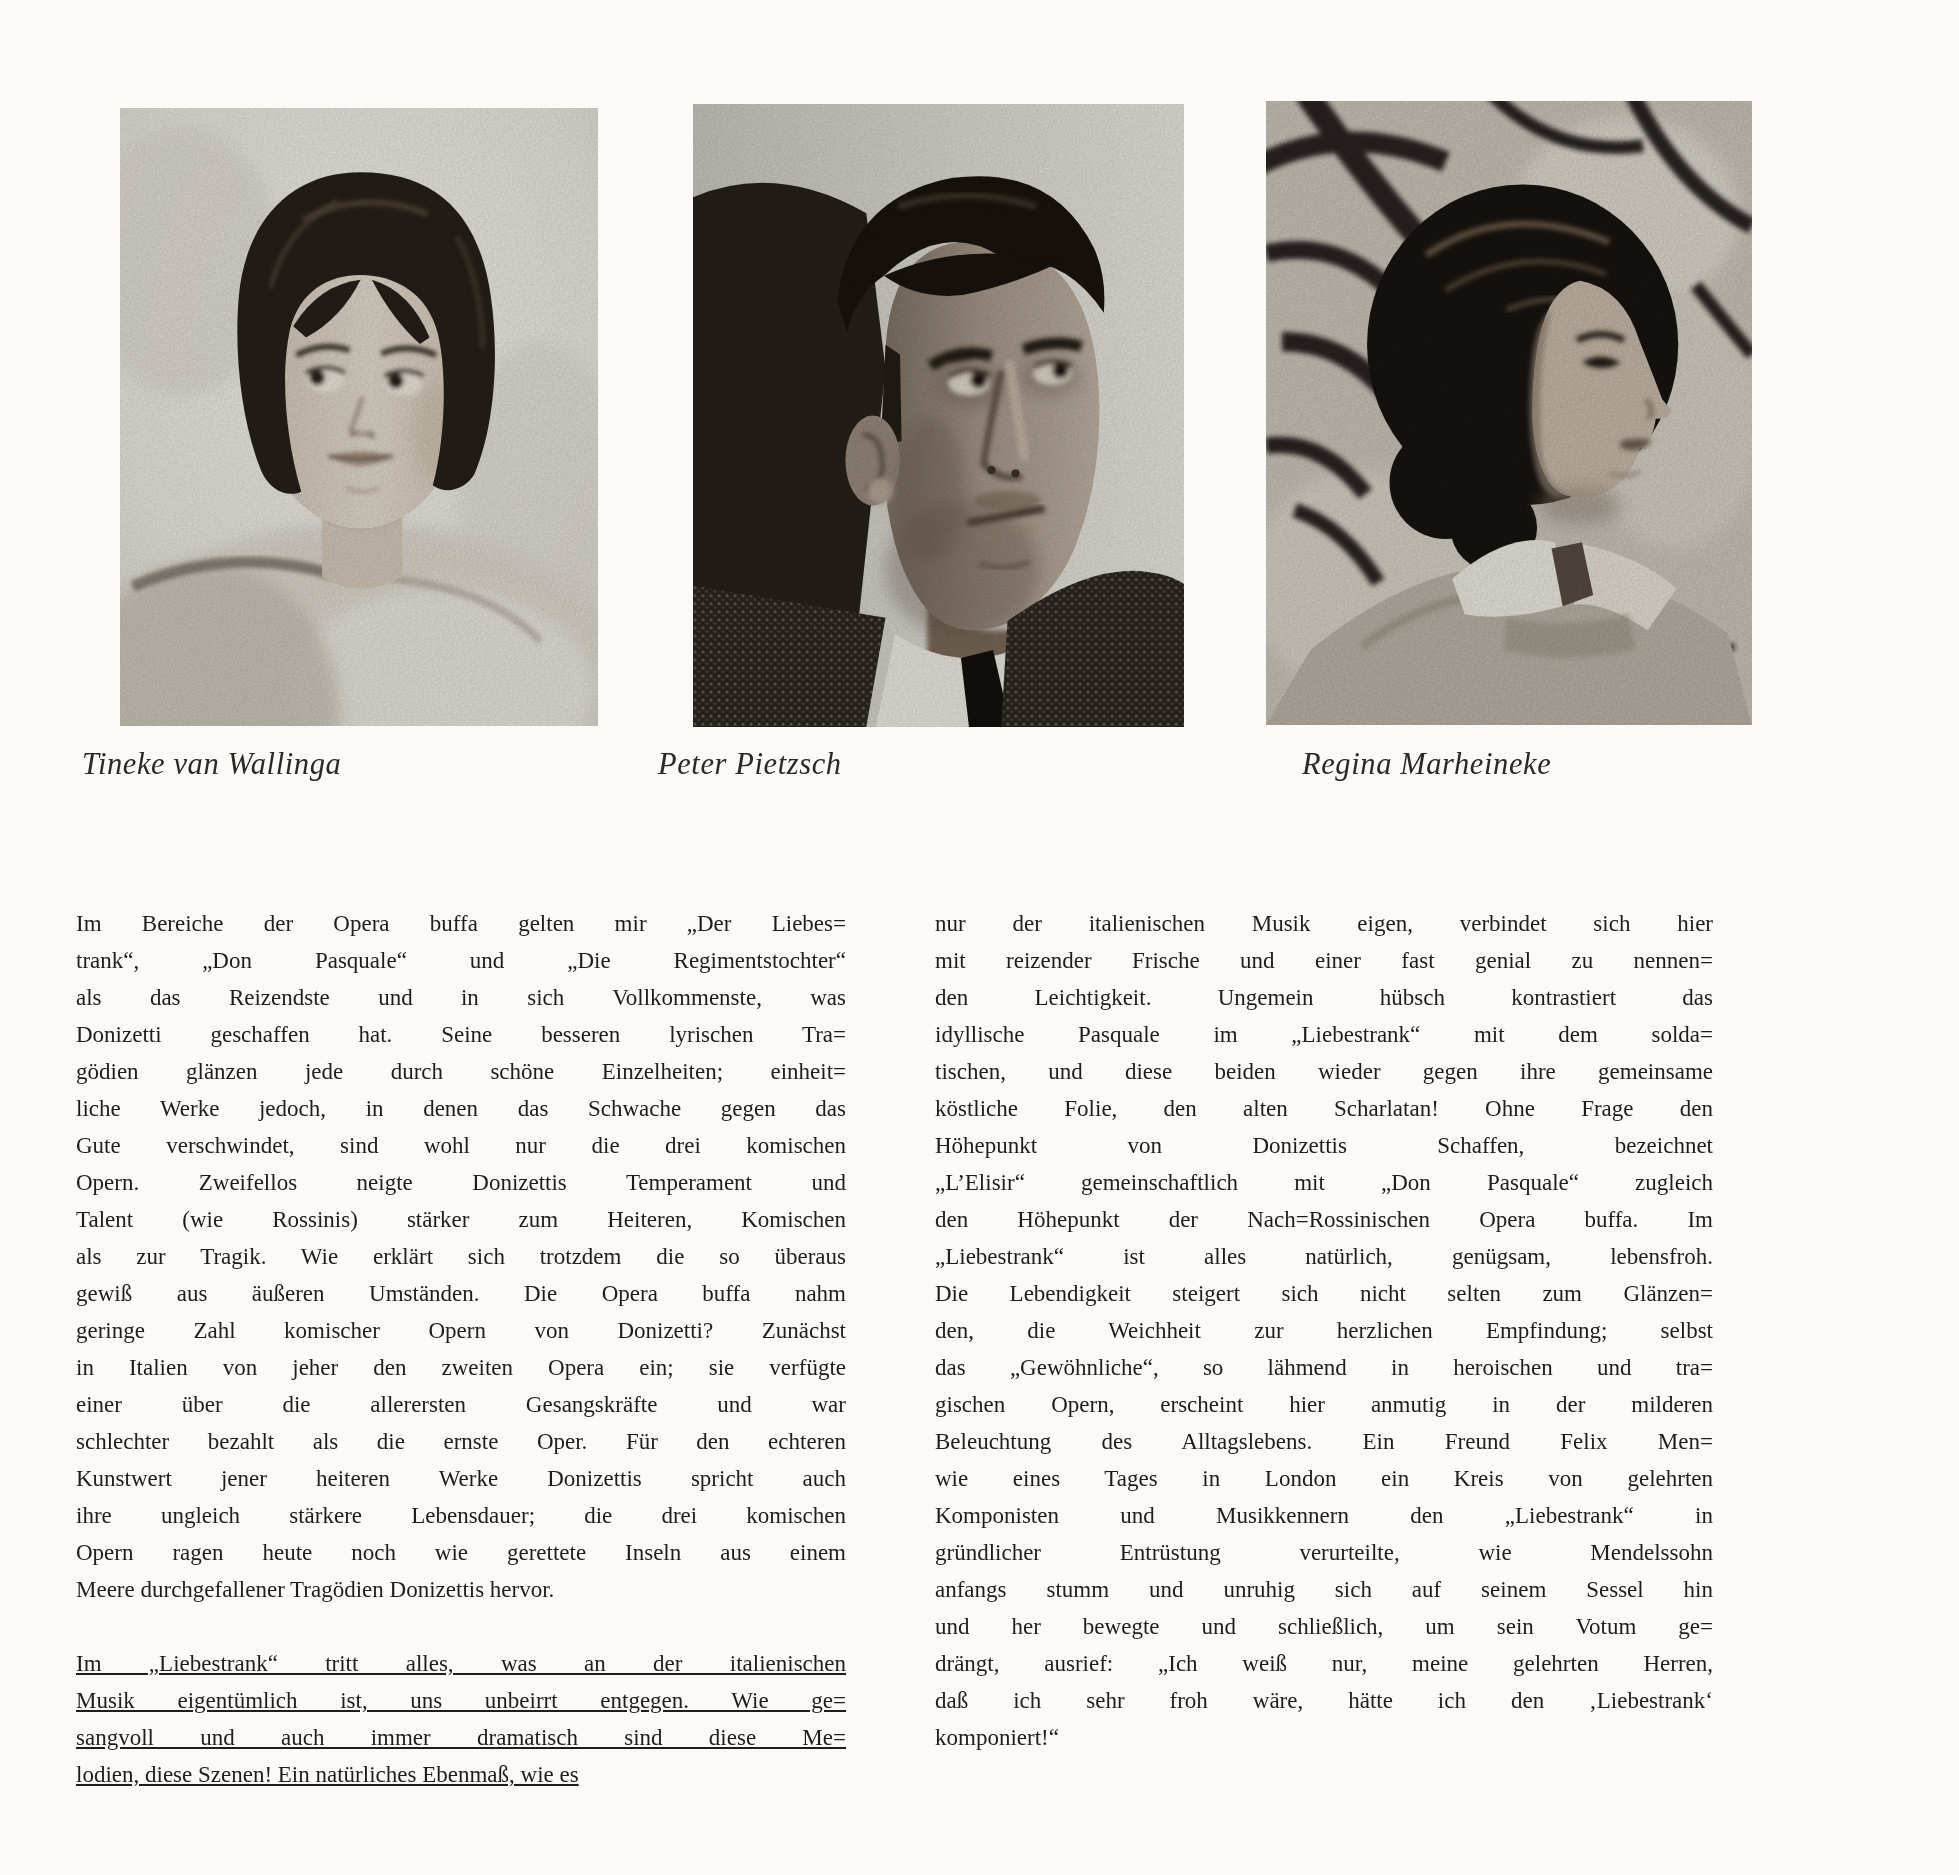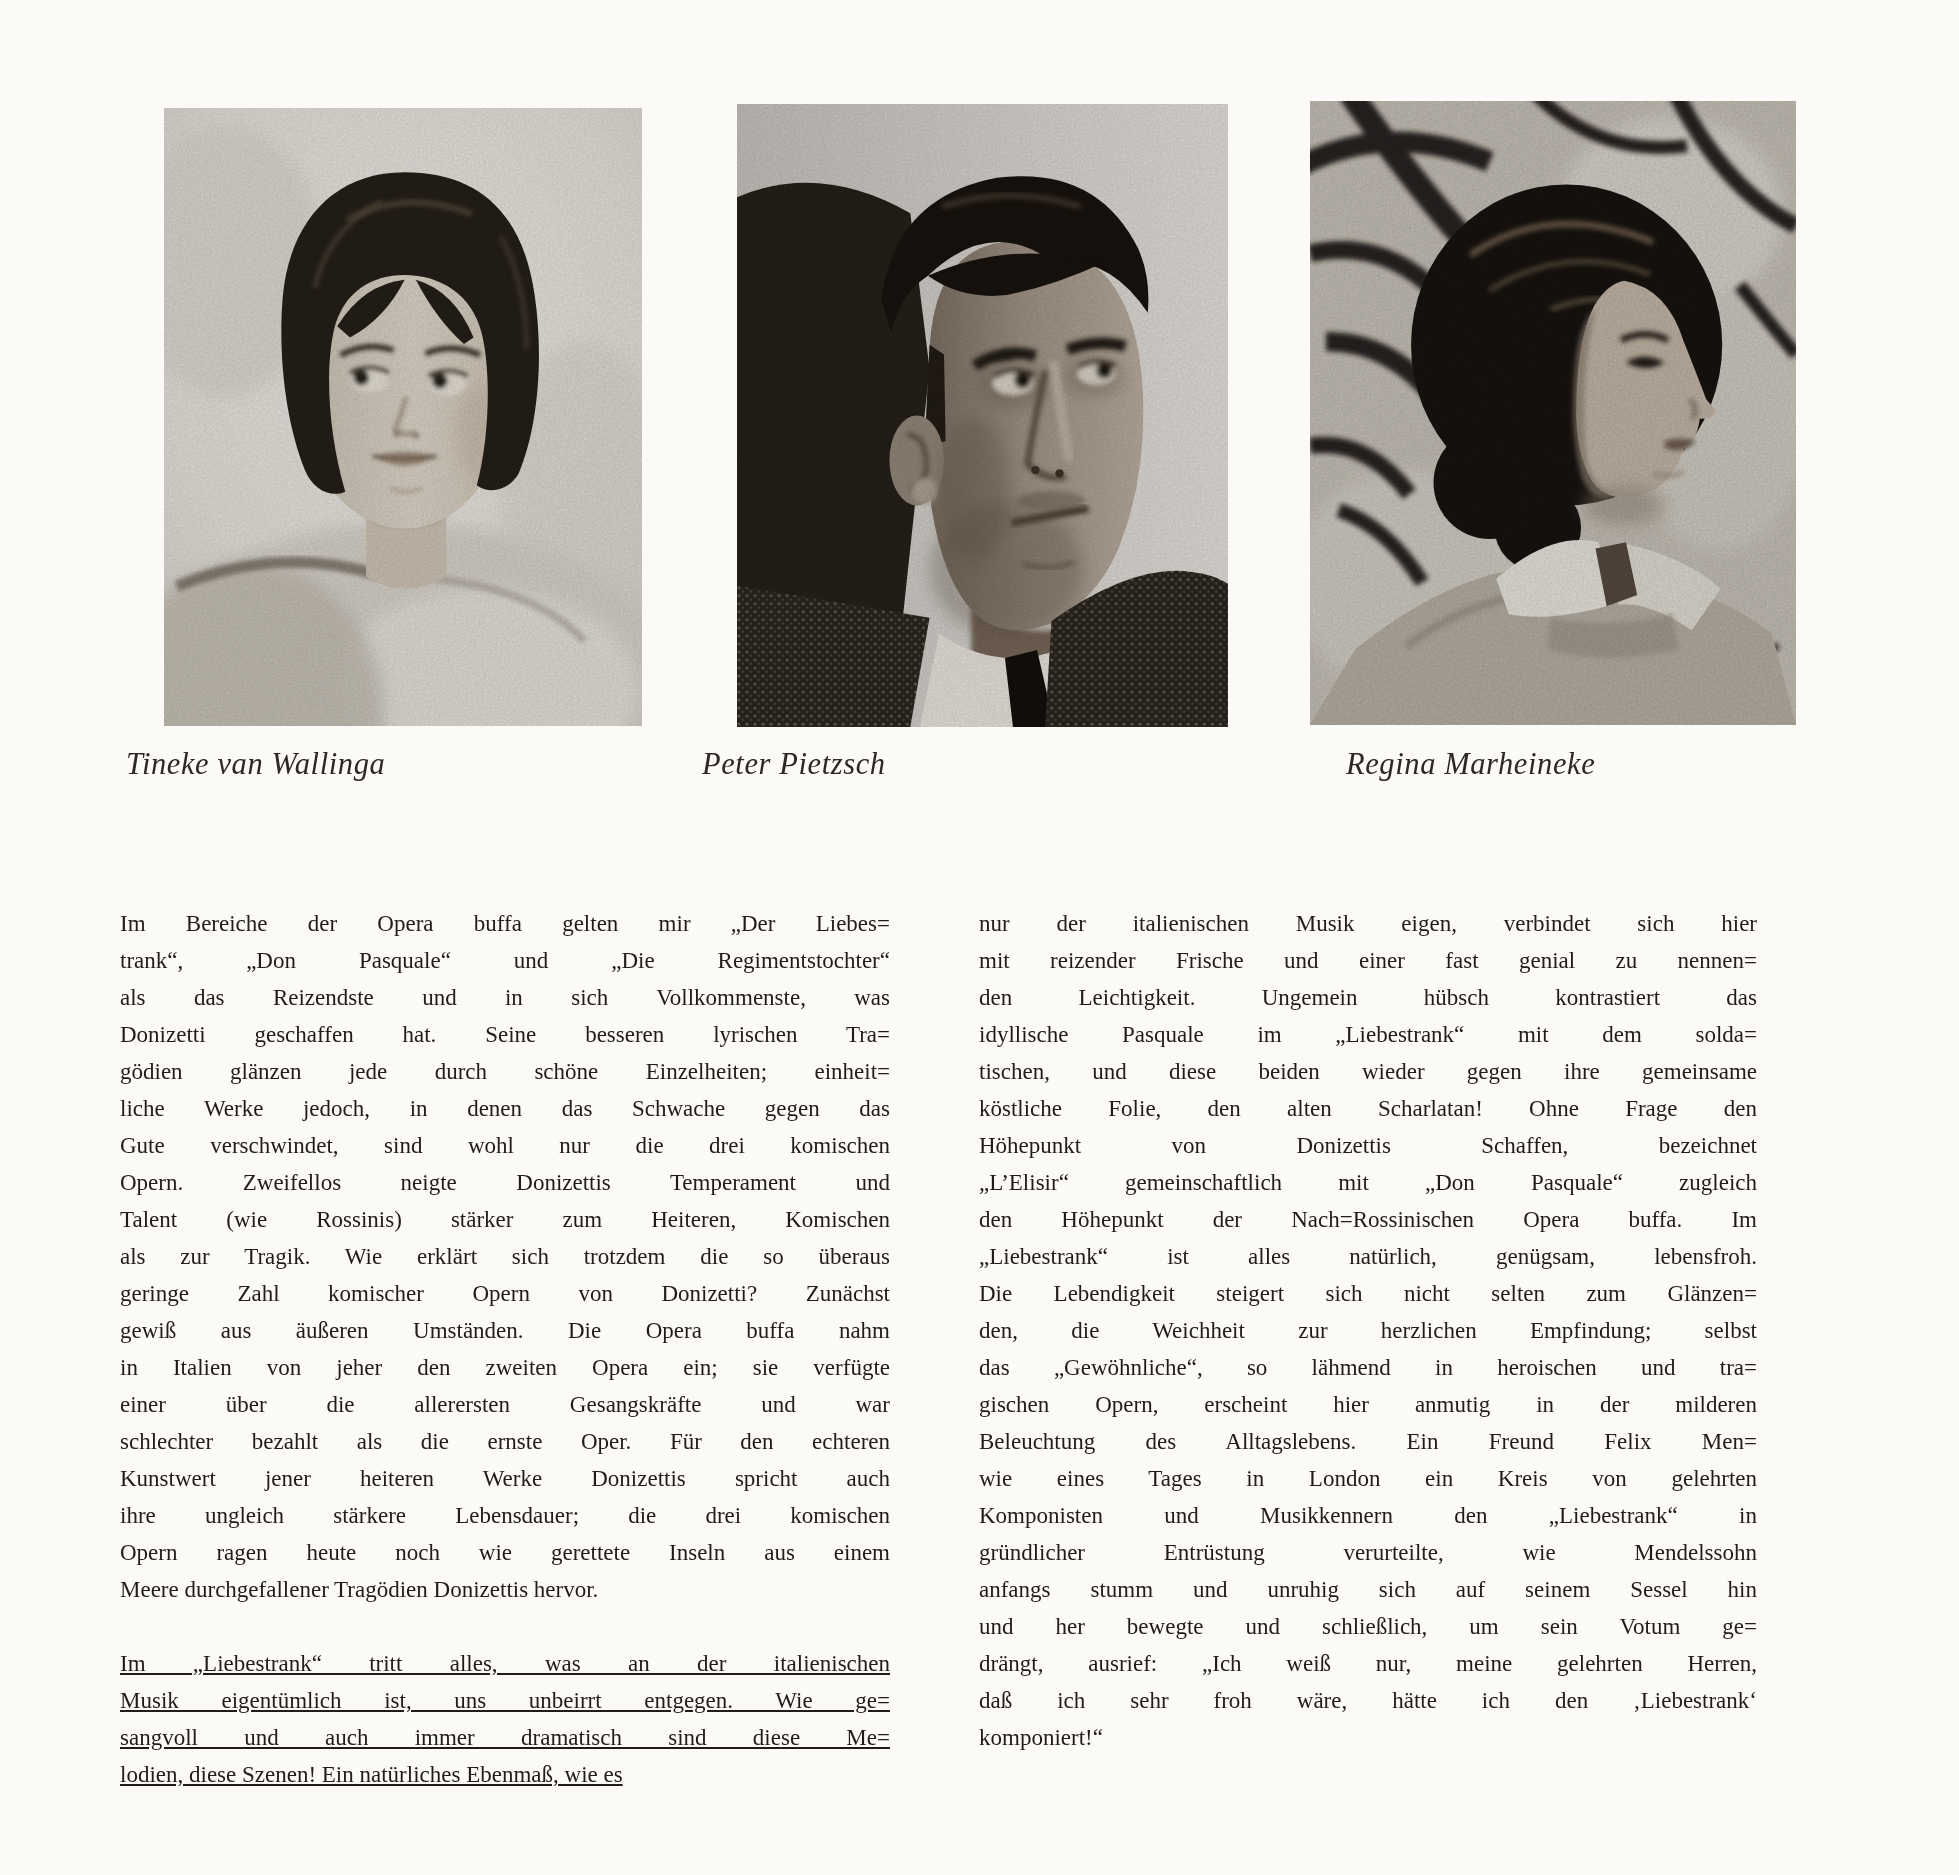--- a/index.html
+++ b/index.html
@@ -3,21 +3,21 @@
 <meta charset="utf-8">
 <style>
   html,body{margin:0;padding:0;}
   body{
     width:1959px;height:1875px;
     background:#fbfaf7;
     font-family:"Liberation Serif","DejaVu Serif",serif;
     position:relative;
     overflow:hidden;
   }
-  #page{position:absolute;left:0;top:0;width:1829px;height:1875px;margin-left:44px;}
+  #page{position:absolute;left:0;top:0;width:1829px;height:1875px;}
 
   .photo{position:absolute;overflow:hidden;background:#ddd;}
   .photo svg{display:block;width:100%;height:100%;}
   .p1{left:80px;top:95px;width:478px;height:618px;}
   .p2{left:653px;top:91px;width:491px;height:623px;}
   .p3{left:1226px;top:88px;width:486px;height:624px;}
 
   .caption{
     position:absolute;top:743px;height:42px;
     font-style:italic;font-size:30.5px;line-height:42px;
@@ -264,22 +264,22 @@
         <div class="line just">Im Bereiche der Opera buffa gelten mir „Der Liebes=</div>
         <div class="line just">trank“, „Don Pasquale“ und „Die Regimentstochter“</div>
         <div class="line just">als das Reizendste und in sich Vollkommenste, was</div>
         <div class="line just">Donizetti geschaffen hat. Seine besseren lyrischen Tra=</div>
         <div class="line just">gödien glänzen jede durch schöne Einzelheiten; einheit=</div>
         <div class="line just">liche Werke jedoch, in denen das Schwache gegen das</div>
         <div class="line just">Gute verschwindet, sind wohl nur die drei komischen</div>
         <div class="line just">Opern. Zweifellos neigte Donizettis Temperament und</div>
         <div class="line just">Talent (wie Rossinis) stärker zum Heiteren, Komischen</div>
         <div class="line just">als zur Tragik. Wie erklärt sich trotzdem die so überaus</div>
+        <div class="line just">gewiß aus äußeren Umständen. Die Opera buffa nahm</div>
         <div class="line just">geringe Zahl komischer Opern von Donizetti? Zunächst</div>
-        <div class="line just">gewiß aus äußeren Umständen. Die Opera buffa nahm</div>
         <div class="line just">in Italien von jeher den zweiten Opera ein; sie verfügte</div>
         <div class="line just">einer über die allerersten Gesangskräfte und war</div>
         <div class="line just">schlechter bezahlt als die ernste Oper. Für den echteren</div>
         <div class="line just">Kunstwert jener heiteren Werke Donizettis spricht auch</div>
         <div class="line just">ihre ungleich stärkere Lebensdauer; die drei komischen</div>
         <div class="line just">Opern ragen heute noch wie gerettete Inseln aus einem</div>
         <div class="line">Meere durchgefallener Tragödien Donizettis hervor.</div>
       </div>
       <div class="para">
         <div class="line just">Im „Liebestrank“ tritt alles, was an der italienischen</div>

